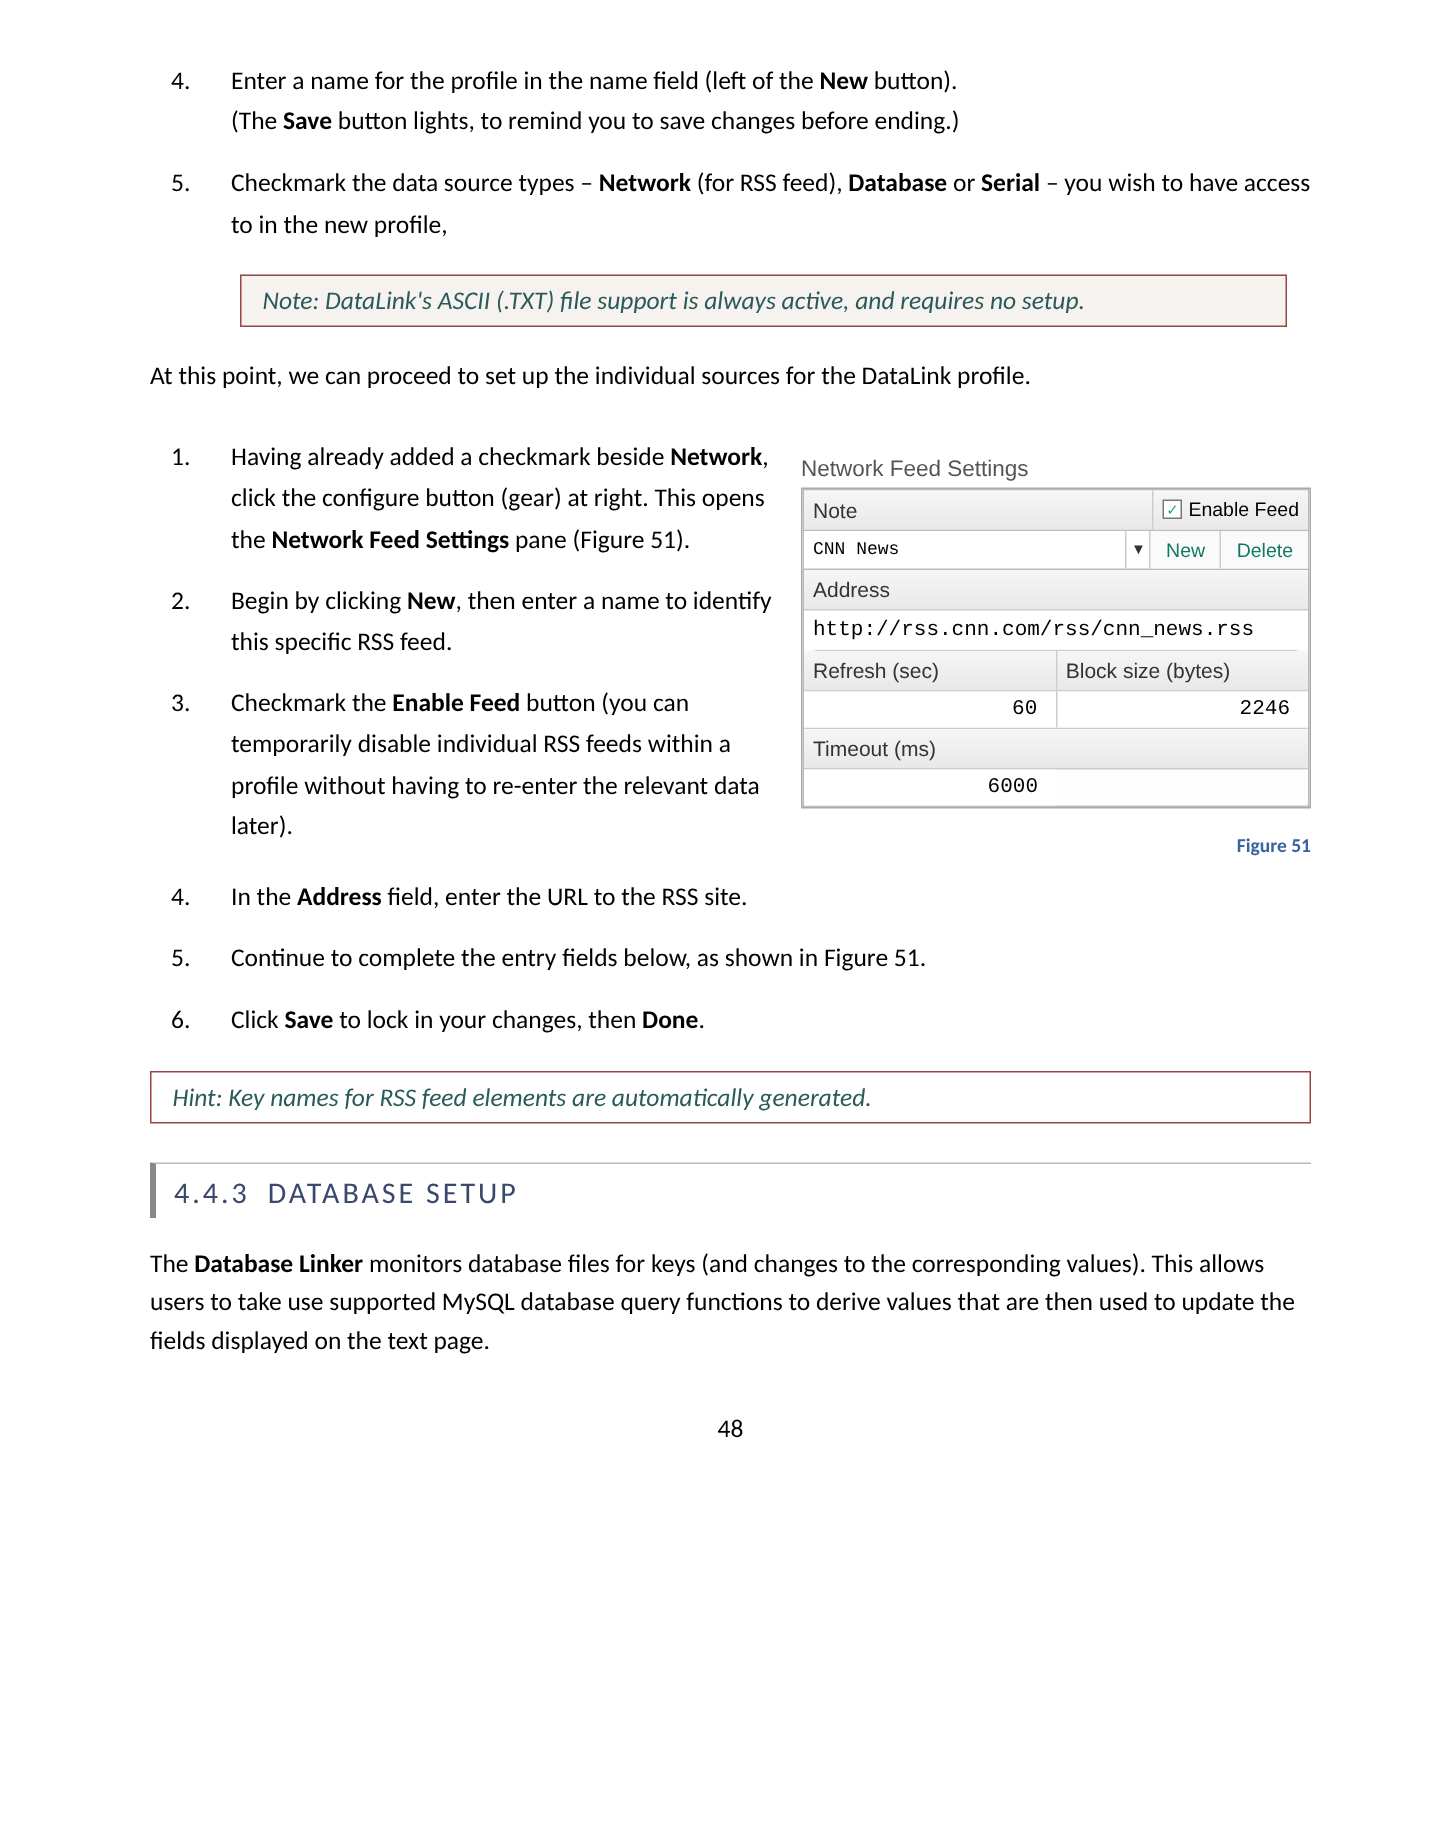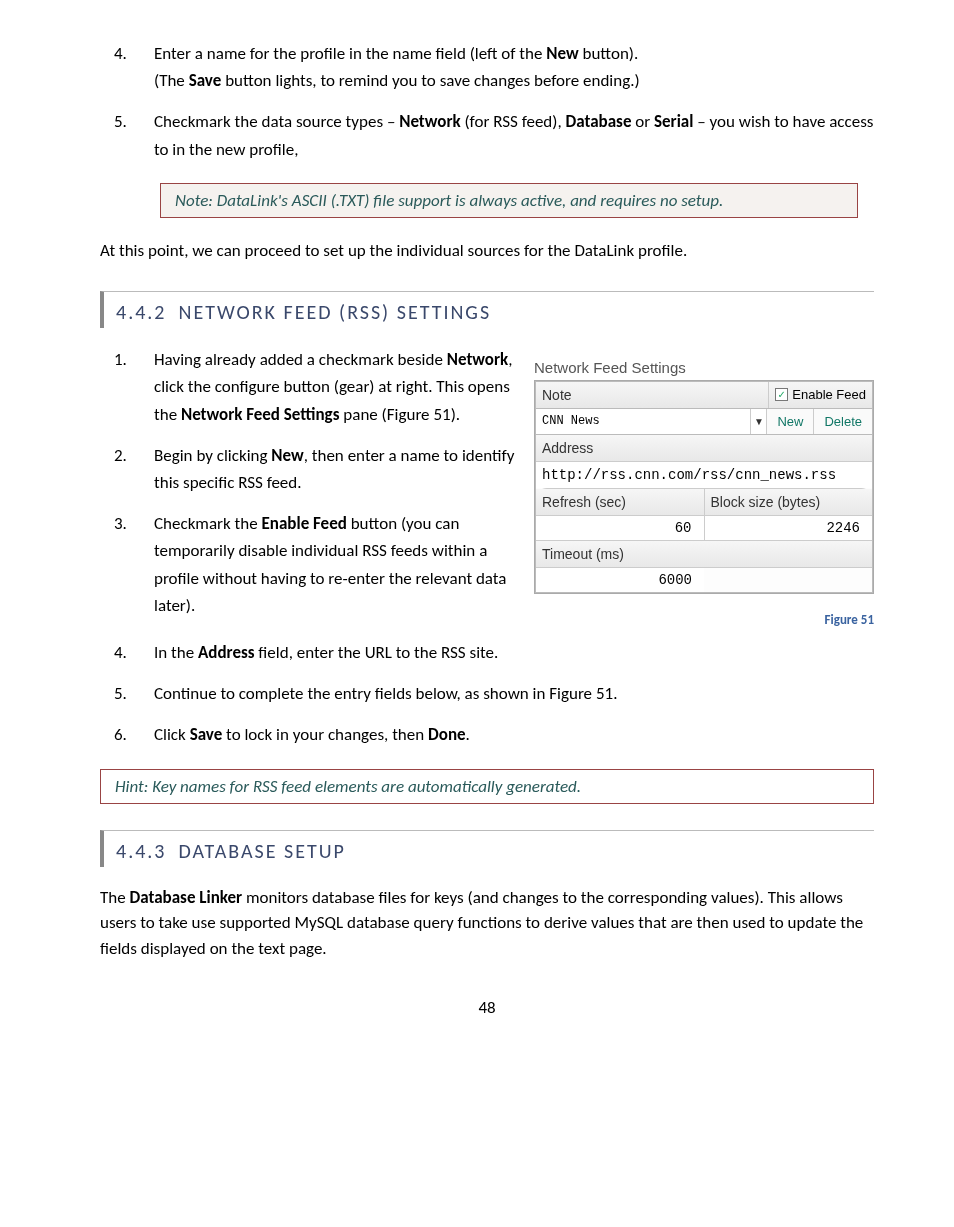--- a/index.html
+++ b/index.html
@@ -209,23 +209,20 @@
       <div class="liwrap">
         <span>Checkmark the data source types – </span><b>Network</b><span> (for RSS feed), </span><b>Database</b><span> or </span><b>Serial</b><span> – you wish to have access to in the new profile,</span>
       </div>
     </li>
   </ol>
 
   <div class="notebox">Note: DataLink's ASCII (.TXT) file support is always active, and requires no setup.</div>
 
   <div class="para">At this point, we can proceed to set up the individual sources for the DataLink profile.</div>
 
-  <div class="section-head">
-    <span class="secnum">4.4.2</span><span>NETWORK FEED (RSS) SETTINGS</span>
-  </div>
 
   <div class="twocol">
     <div class="left">
       <ol class="mainlist">
         <li data-num="1">
           <div class="liwrap">
             <span>Having already added a checkmark beside </span><b>Network</b><span>, click the configure button (gear) at right.  This opens the </span><b>Network Feed Settings</b><span> pane (Figure 51).</span>
           </div>
         </li>
         <li data-num="2">

